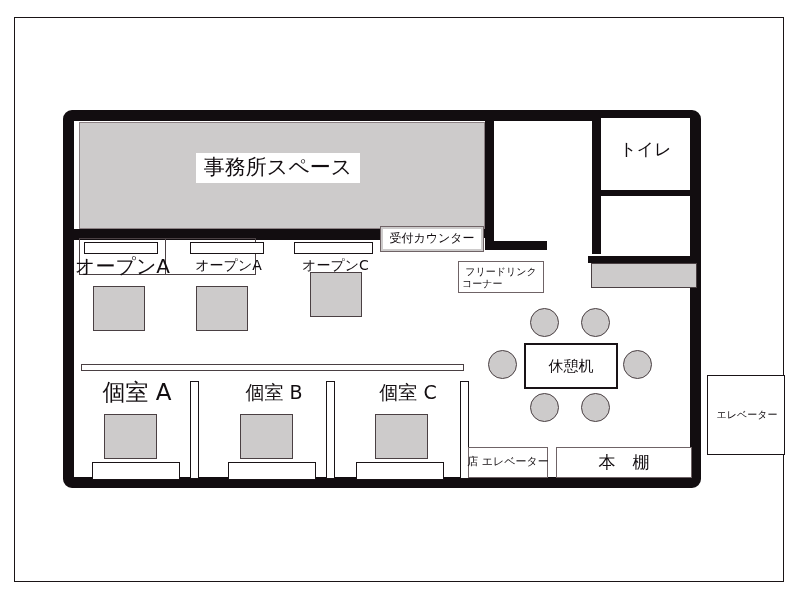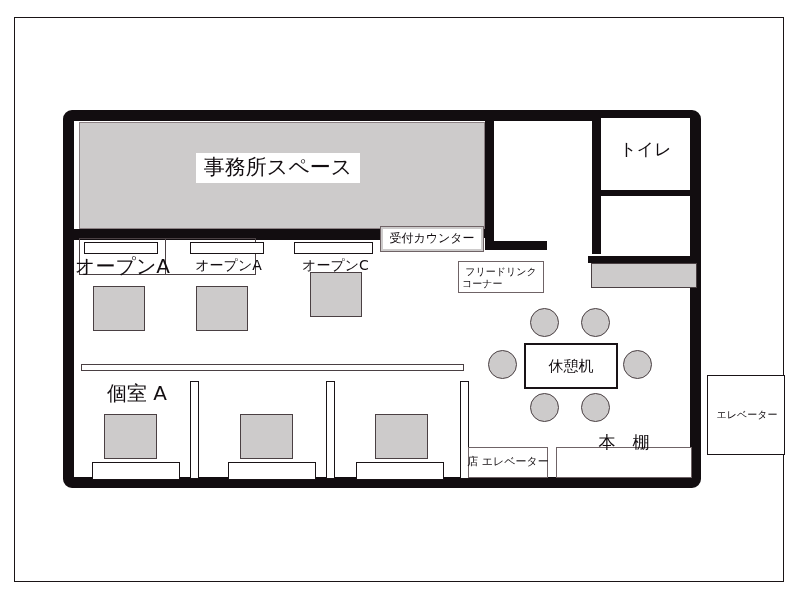--- a/index.html
+++ b/index.html
@@ -81,45 +81,47 @@
   <div class="abs whitebar" style="left:190px;top:242px;width:74px;height:12px;"></div>
   <div class="lbl" style="left:185px;top:256px;width:87px;height:20px;font-size:14px;">オープンA</div>
   <div class="abs grey" style="left:196px;top:286px;width:52px;height:45px;"></div>
 
   <div class="abs whitebar" style="left:294px;top:242px;width:79px;height:12px;"></div>
   <div class="lbl" style="left:292px;top:256px;width:87px;height:20px;font-size:14px;">オープンC</div>
   <div class="abs grey" style="left:310px;top:272px;width:52px;height:45px;"></div>
 
   <div class="longline" style="left:81px;top:364px;width:383px;height:7px;"></div>
 
-  <div class="lbl" style="left:90px;top:380px;width:94px;height:26px;font-size:20px;">個室 A</div>
+  <div class="lbl" style="left:90px;top:380px;width:94px;height:26px;font-size:23px;">個室 A</div>
   <div class="abs grey" style="left:104px;top:414px;width:53px;height:45px;"></div>
   <div class="abs whitebar" style="left:92px;top:462px;width:88px;height:18px;"></div>
   <div class="divider-v" style="left:190px;top:381px;width:9px;height:98px;"></div>
 
+  <div class="lbl" style="left:227px;top:380px;width:94px;height:26px;font-size:19px;">個室 B</div>
   <div class="abs grey" style="left:240px;top:414px;width:53px;height:45px;"></div>
   <div class="abs whitebar" style="left:228px;top:462px;width:88px;height:18px;"></div>
   <div class="divider-v" style="left:326px;top:381px;width:9px;height:98px;"></div>
 
+  <div class="lbl" style="left:361px;top:380px;width:94px;height:26px;font-size:19px;">個室 C</div>
   <div class="abs grey" style="left:375px;top:414px;width:53px;height:45px;"></div>
   <div class="abs whitebar" style="left:356px;top:462px;width:88px;height:18px;"></div>
   <div class="divider-v" style="left:460px;top:381px;width:9px;height:98px;"></div>
 
   <div class="circle" style="left:530px;top:308px;width:29px;height:29px;"></div>
   <div class="circle" style="left:581px;top:308px;width:29px;height:29px;"></div>
   <div class="circle" style="left:488px;top:350px;width:29px;height:29px;"></div>
   <div class="circle" style="left:623px;top:350px;width:29px;height:29px;"></div>
   <div class="circle" style="left:530px;top:393px;width:29px;height:29px;"></div>
   <div class="circle" style="left:581px;top:393px;width:29px;height:29px;"></div>
 
   <div class="abs" style="left:524px;top:343px;width:94px;height:46px;background:#ffffff;border:2px solid #191316;"></div>
   <div class="lbl" style="left:524px;top:354px;width:94px;height:24px;font-size:15px;">休憩机</div>
 
   <div class="abs" style="left:468px;top:447px;width:80px;height:31px;background:#ffffff;border:1.6px solid #6f6366;"></div>
   <div class="lbl" style="left:468px;top:452px;width:80px;height:21px;font-size:11px;">店 エレベーター</div>
 
   <div class="abs" style="left:556px;top:447px;width:136px;height:31px;background:#ffffff;border:1.6px solid #6f6366;"></div>
-  <div class="lbl" style="left:556px;top:431px;width:136px;height:23px;font-size:17px;">本　棚</div>
+  <div class="lbl" style="left:556px;top:451px;width:136px;height:23px;font-size:17px;">本　棚</div>
 
   <div class="elev" style="left:707px;top:375px;width:78px;height:80px;"></div>
   <div class="lbl" style="left:707px;top:405px;width:80px;height:20px;font-size:10px;">エレベーター</div>
 
 </div>
 
 </body></html>

